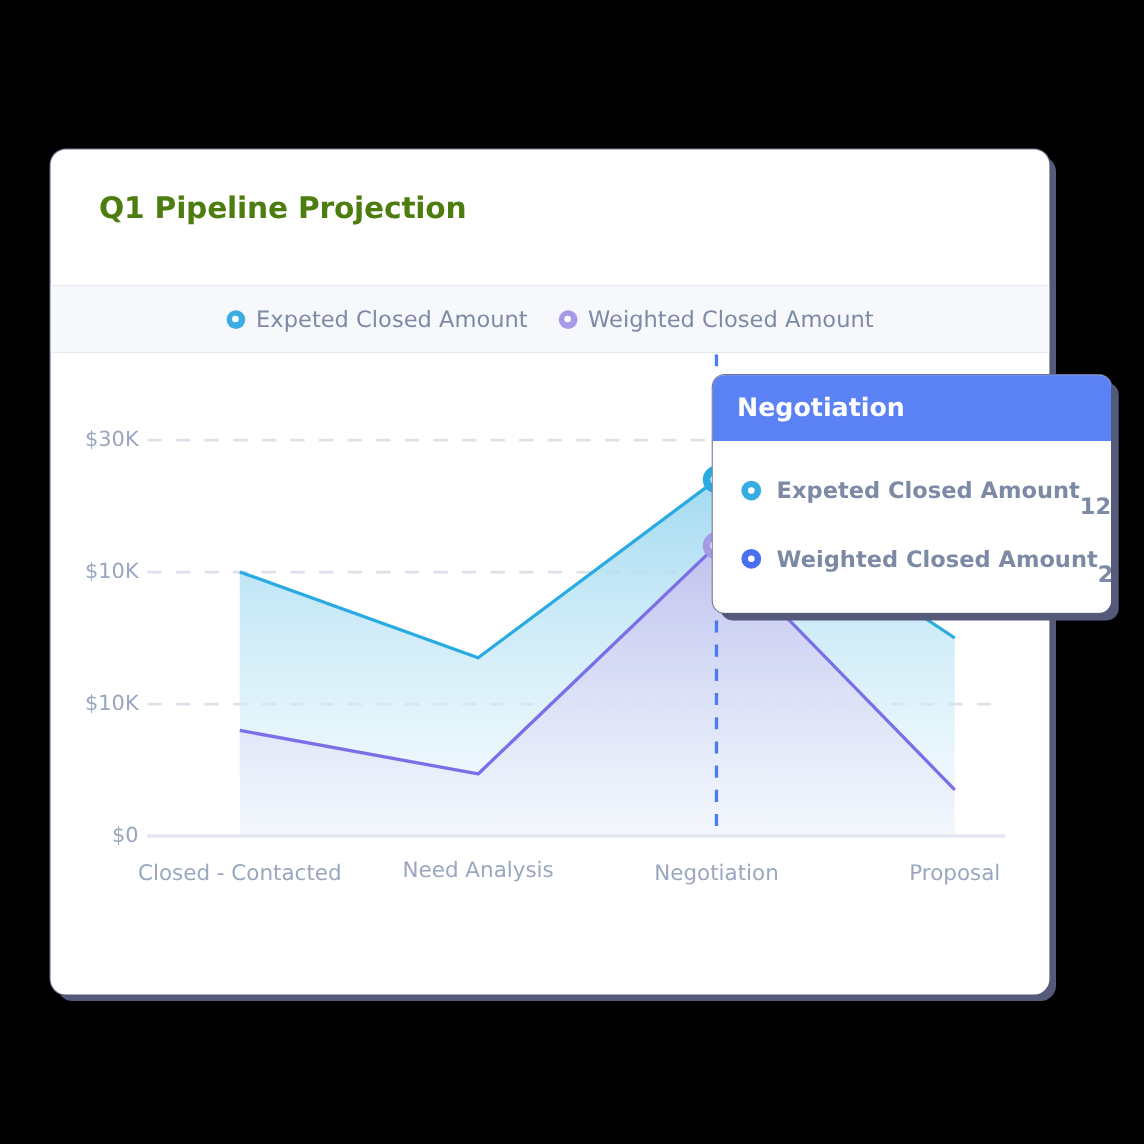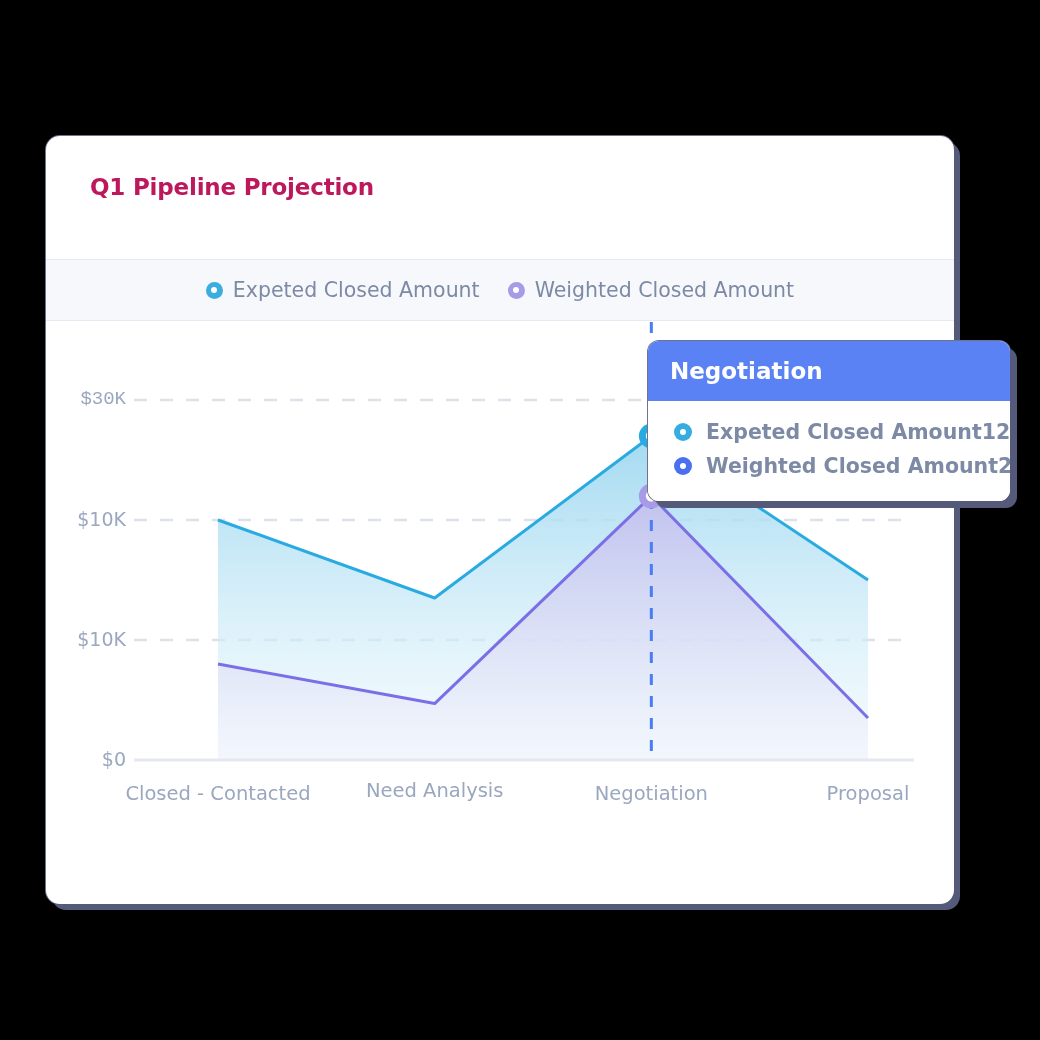--- a/index.html
+++ b/index.html
@@ -20,23 +20,23 @@
     width:908px; height:768px;
     background:#ffffff;
     border-radius:14px;
     box-shadow: 6px 6px 0 0 #555A7B, 0 0 0 1px #6d7391;
     overflow:hidden;
   }
 
   .card-title {
     position:absolute;
     left:44px; top:38px;
-    font-size:23px;
-    font-weight:bold;
-    color:#be185d;
+    font-size:27px;
+    font-weight:bold;
+    color:#4d7c0f;
     letter-spacing:-0.2px;
     white-space:nowrap;
   }
 
   
   .legend-band {
     position:absolute;
     left:0; top:123px;
     width:908px; height:62px;
     background:#f6f8fc;
@@ -123,20 +123,21 @@
     color:#7d8aa5;
     font-weight:bold;
     margin-left:14px;
     white-space:nowrap;
   }
   .tt-val {
     margin-left:auto;
     font-size:20.5px;
     color:#7d8aa5;
     font-weight:bold;
+    margin-top:28px;
   }
   .tt-dot { width:18px; height:18px; border-radius:50%; position:relative; flex:none; }
   .tt-dot::after{
     content:""; position:absolute; left:50%; top:50%;
     width:6px; height:6px; margin:-3px 0 0 -3px;
     border-radius:50%; background:#fff;
   }
 </style>
 </head>
 <body>
@@ -179,21 +180,21 @@
           <polyline points="172,198 388.66666666666663,276 605.3333333333333,114 822,258" fill="none" stroke="#29abe2" stroke-width="3" stroke-linejoin="round"></polyline>
           <polyline points="172,342 388.66666666666663,381.6 605.3333333333333,174 822,396" fill="none" stroke="#7b6fe8" stroke-width="3" stroke-linejoin="round"></polyline>
           <line x1="605.3333333333333" x2="605.3333333333333" y1="0" y2="438" stroke="#4a7df5" stroke-width="3" stroke-dasharray="11 11"></line>
           <circle cx="605.3333333333333" cy="114" r="9" fill="#ffffff" stroke="#29abe2" stroke-width="7"></circle>
           <circle cx="605.3333333333333" cy="174" r="9" fill="#ffffff" stroke="#a79ae6" stroke-width="7"></circle>
         </svg>
       <div id="y-labels">
           <div class="ylabel" style="left: 0px; top: 426px;">$0</div>
           <div class="ylabel" style="left: 0px; top: 306px;">$10K</div>
           <div class="ylabel" style="left: 0px; top: 186px;">$10K</div>
-          <div class="ylabel" style="left: 0px; top: 66px; font-family: Liberation Mono, monospace;">$30K</div>
+          <div class="ylabel" style="left: 0px; top: 66px;">$30K</div>
         </div>
       <div id="x-labels">
           <div class="xlabel" style="left: 172px; top: 460px;">Closed - Contacted</div>
           <div class="xlabel" style="left: 388.667px; top: 457px;">Need Analysis</div>
           <div class="xlabel" style="left: 605.333px; top: 460px;">Negotiation</div>
           <div class="xlabel" style="left: 822px; top: 460px;">Proposal</div>
         </div>
     </div>
 
   </div>

